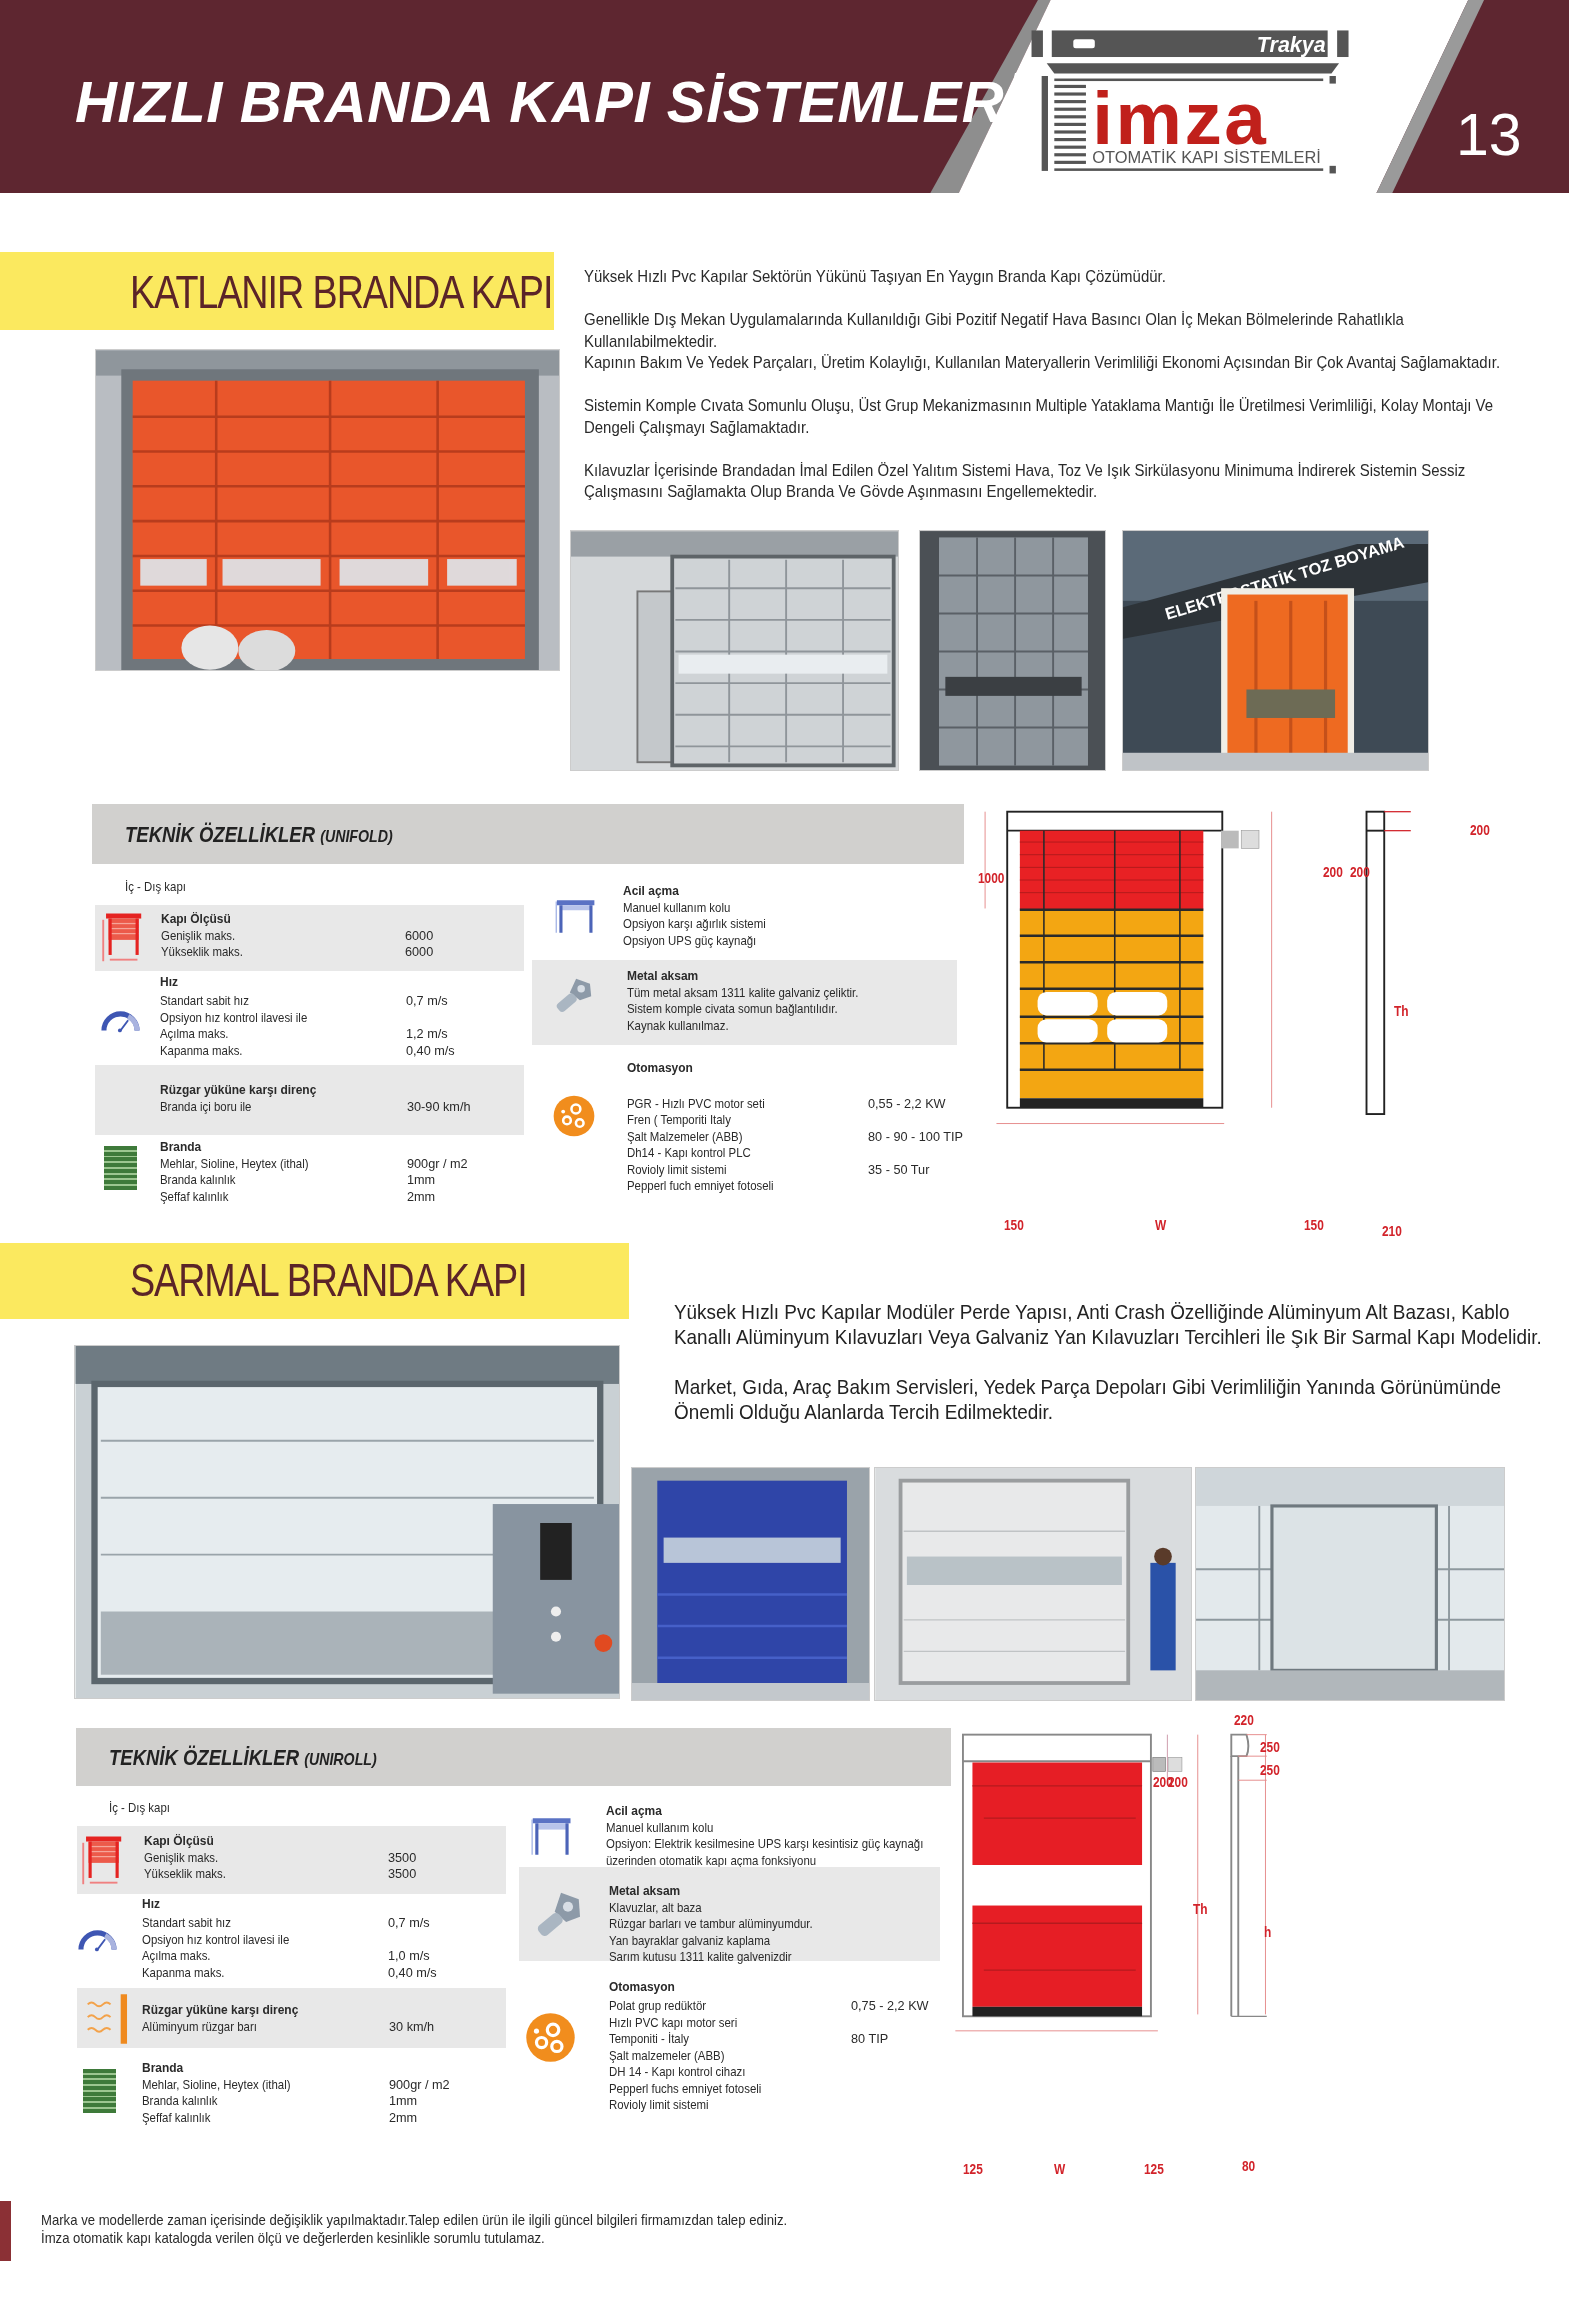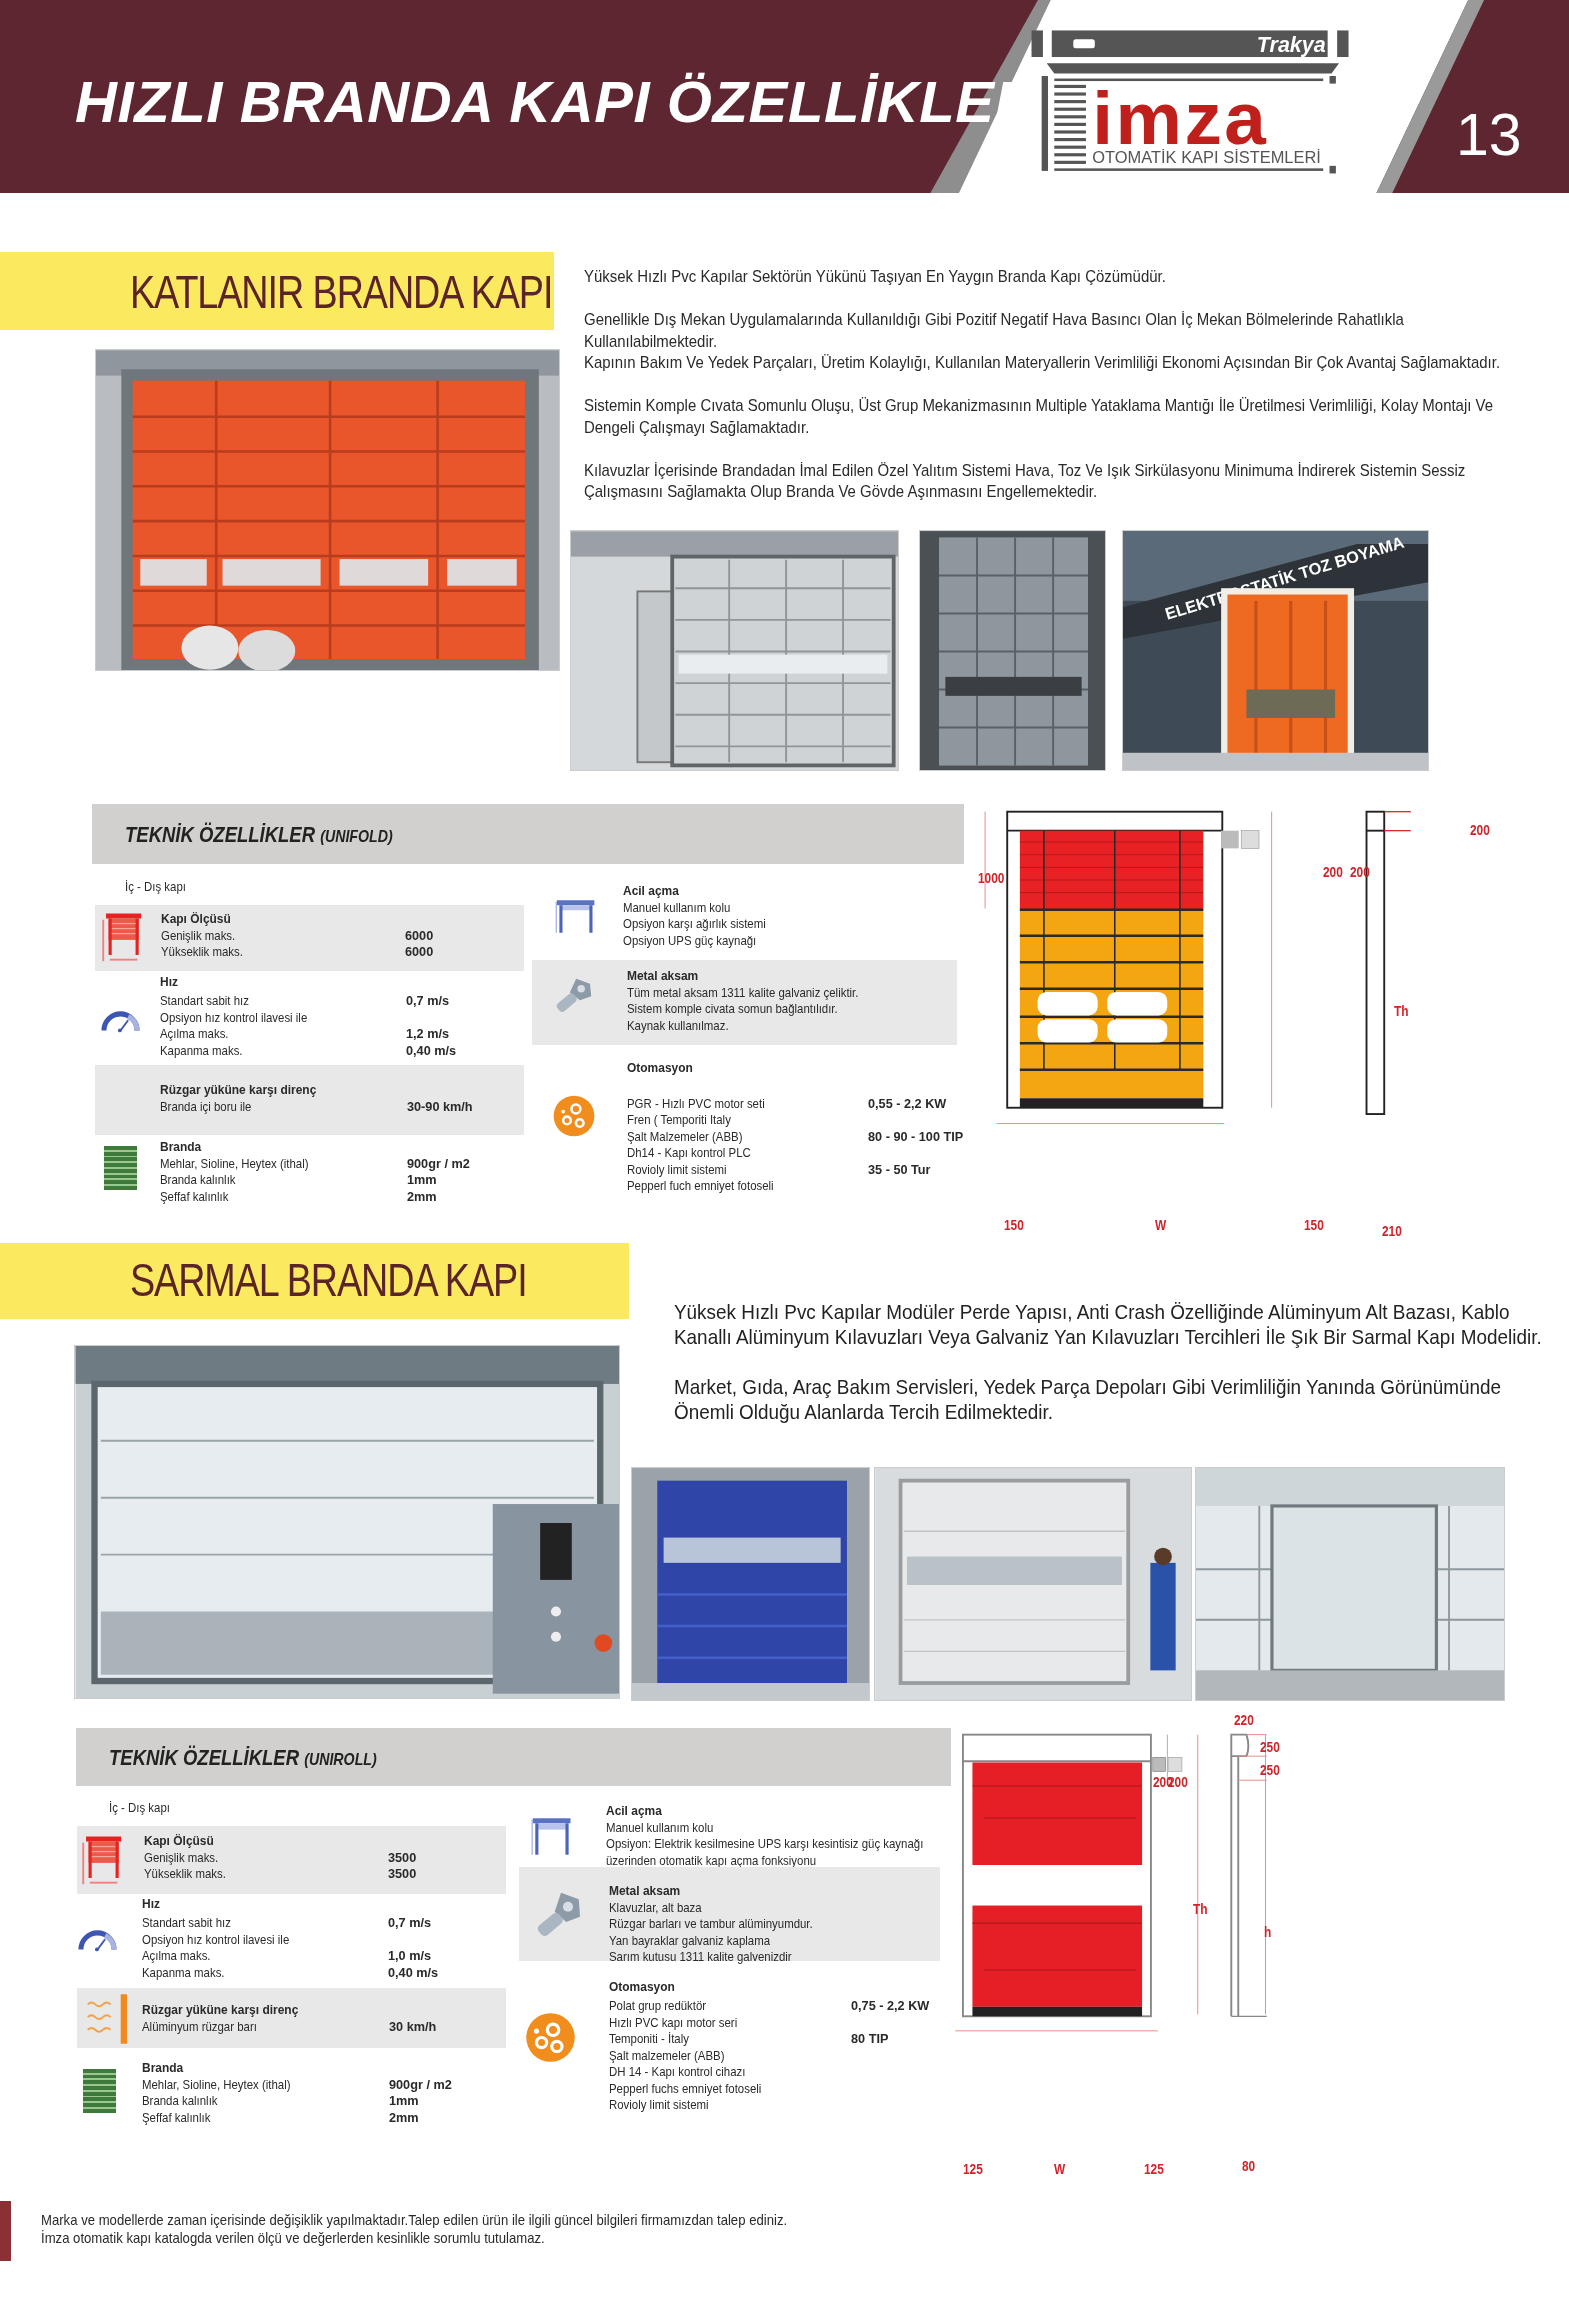--- a/index.html
+++ b/index.html
@@ -31,39 +31,39 @@
 
   
   .spec-head { background: #d1d0ce; }
   .spec-head-text { font-size: 21.5px; font-weight: bold; font-style: italic; color: #222; white-space: nowrap; transform: scaleX(0.86); transform-origin: left center; }
   .spec-head-text small { font-size: 16.5px; font-weight: bold; }
   .spec-row { font-size: 12.7px; line-height: 16.5px; color: #2a2a2a; }
   .spec-row .lbl { transform: scaleX(0.9); transform-origin: left top; white-space: nowrap; }
   .grey-row { background: #e8e8e8; }
   .spec-title { font-weight: bold; font-size: 13.3px; line-height: 16.5px; white-space: nowrap; transform: scaleX(0.9); transform-origin: left top; }
   .line { white-space: nowrap; height: 16.5px; }
-  .val { position: absolute; white-space: nowrap; font-weight: bold; }
+  .val { position: absolute; white-space: nowrap; }
 
   
   .dim { position: absolute; color: #d2232a; font-weight: bold; font-size: 14px; transform: scaleX(0.85); transform-origin: left top; white-space: nowrap; }
 
   
   .footer-bar { left: 0; top: 2201px; width: 10.8px; height: 60px; background: #8b3035; }
   .footer-text { left: 41px; top: 2212px; font-size: 14.6px; line-height: 17.7px; color: #2a2a2a; transform: scaleX(0.9); transform-origin: left top; white-space: nowrap; }
 </style>
 </head>
 <body>
 
 <div class="abs hdr-band"></div>
 <svg class="abs hdr-white" width="1569" height="193" viewBox="0 0 2479 305">
   <polygon points="1640,0 1660,0 1515,305 1470,305" fill="#8e8e8e"></polygon>
   <polygon points="1660,0 2320,0 2175,305 1515,305" fill="#ffffff"></polygon>
   <polygon points="2320,0 2345,0 2200,305 2175,305" fill="#9a9a9a"></polygon>
 </svg>
-<div class="abs hdr-title">HIZLI BRANDA KAPI ÖZELLİKLER</div>
+<div class="abs hdr-title">HIZLI BRANDA KAPI SİSTEMLERİ</div>
 <div class="abs page-num">13</div>
 
 <div class="abs logo">
   <svg width="348" height="166" viewBox="0 0 550 262">
     <rect x="4" y="10" width="18" height="42" fill="#555"></rect>
     <rect x="36" y="10" width="436" height="42" fill="#555"></rect>
     <rect x="487" y="10" width="18" height="42" fill="#555"></rect>
     <rect x="70" y="24" width="34" height="14" rx="4" fill="#fff"></rect>
     <polygon points="28,62 490,62 478,78 40,78" fill="#555"></polygon>
     <rect x="20" y="82" width="10" height="150" fill="#555"></rect>

